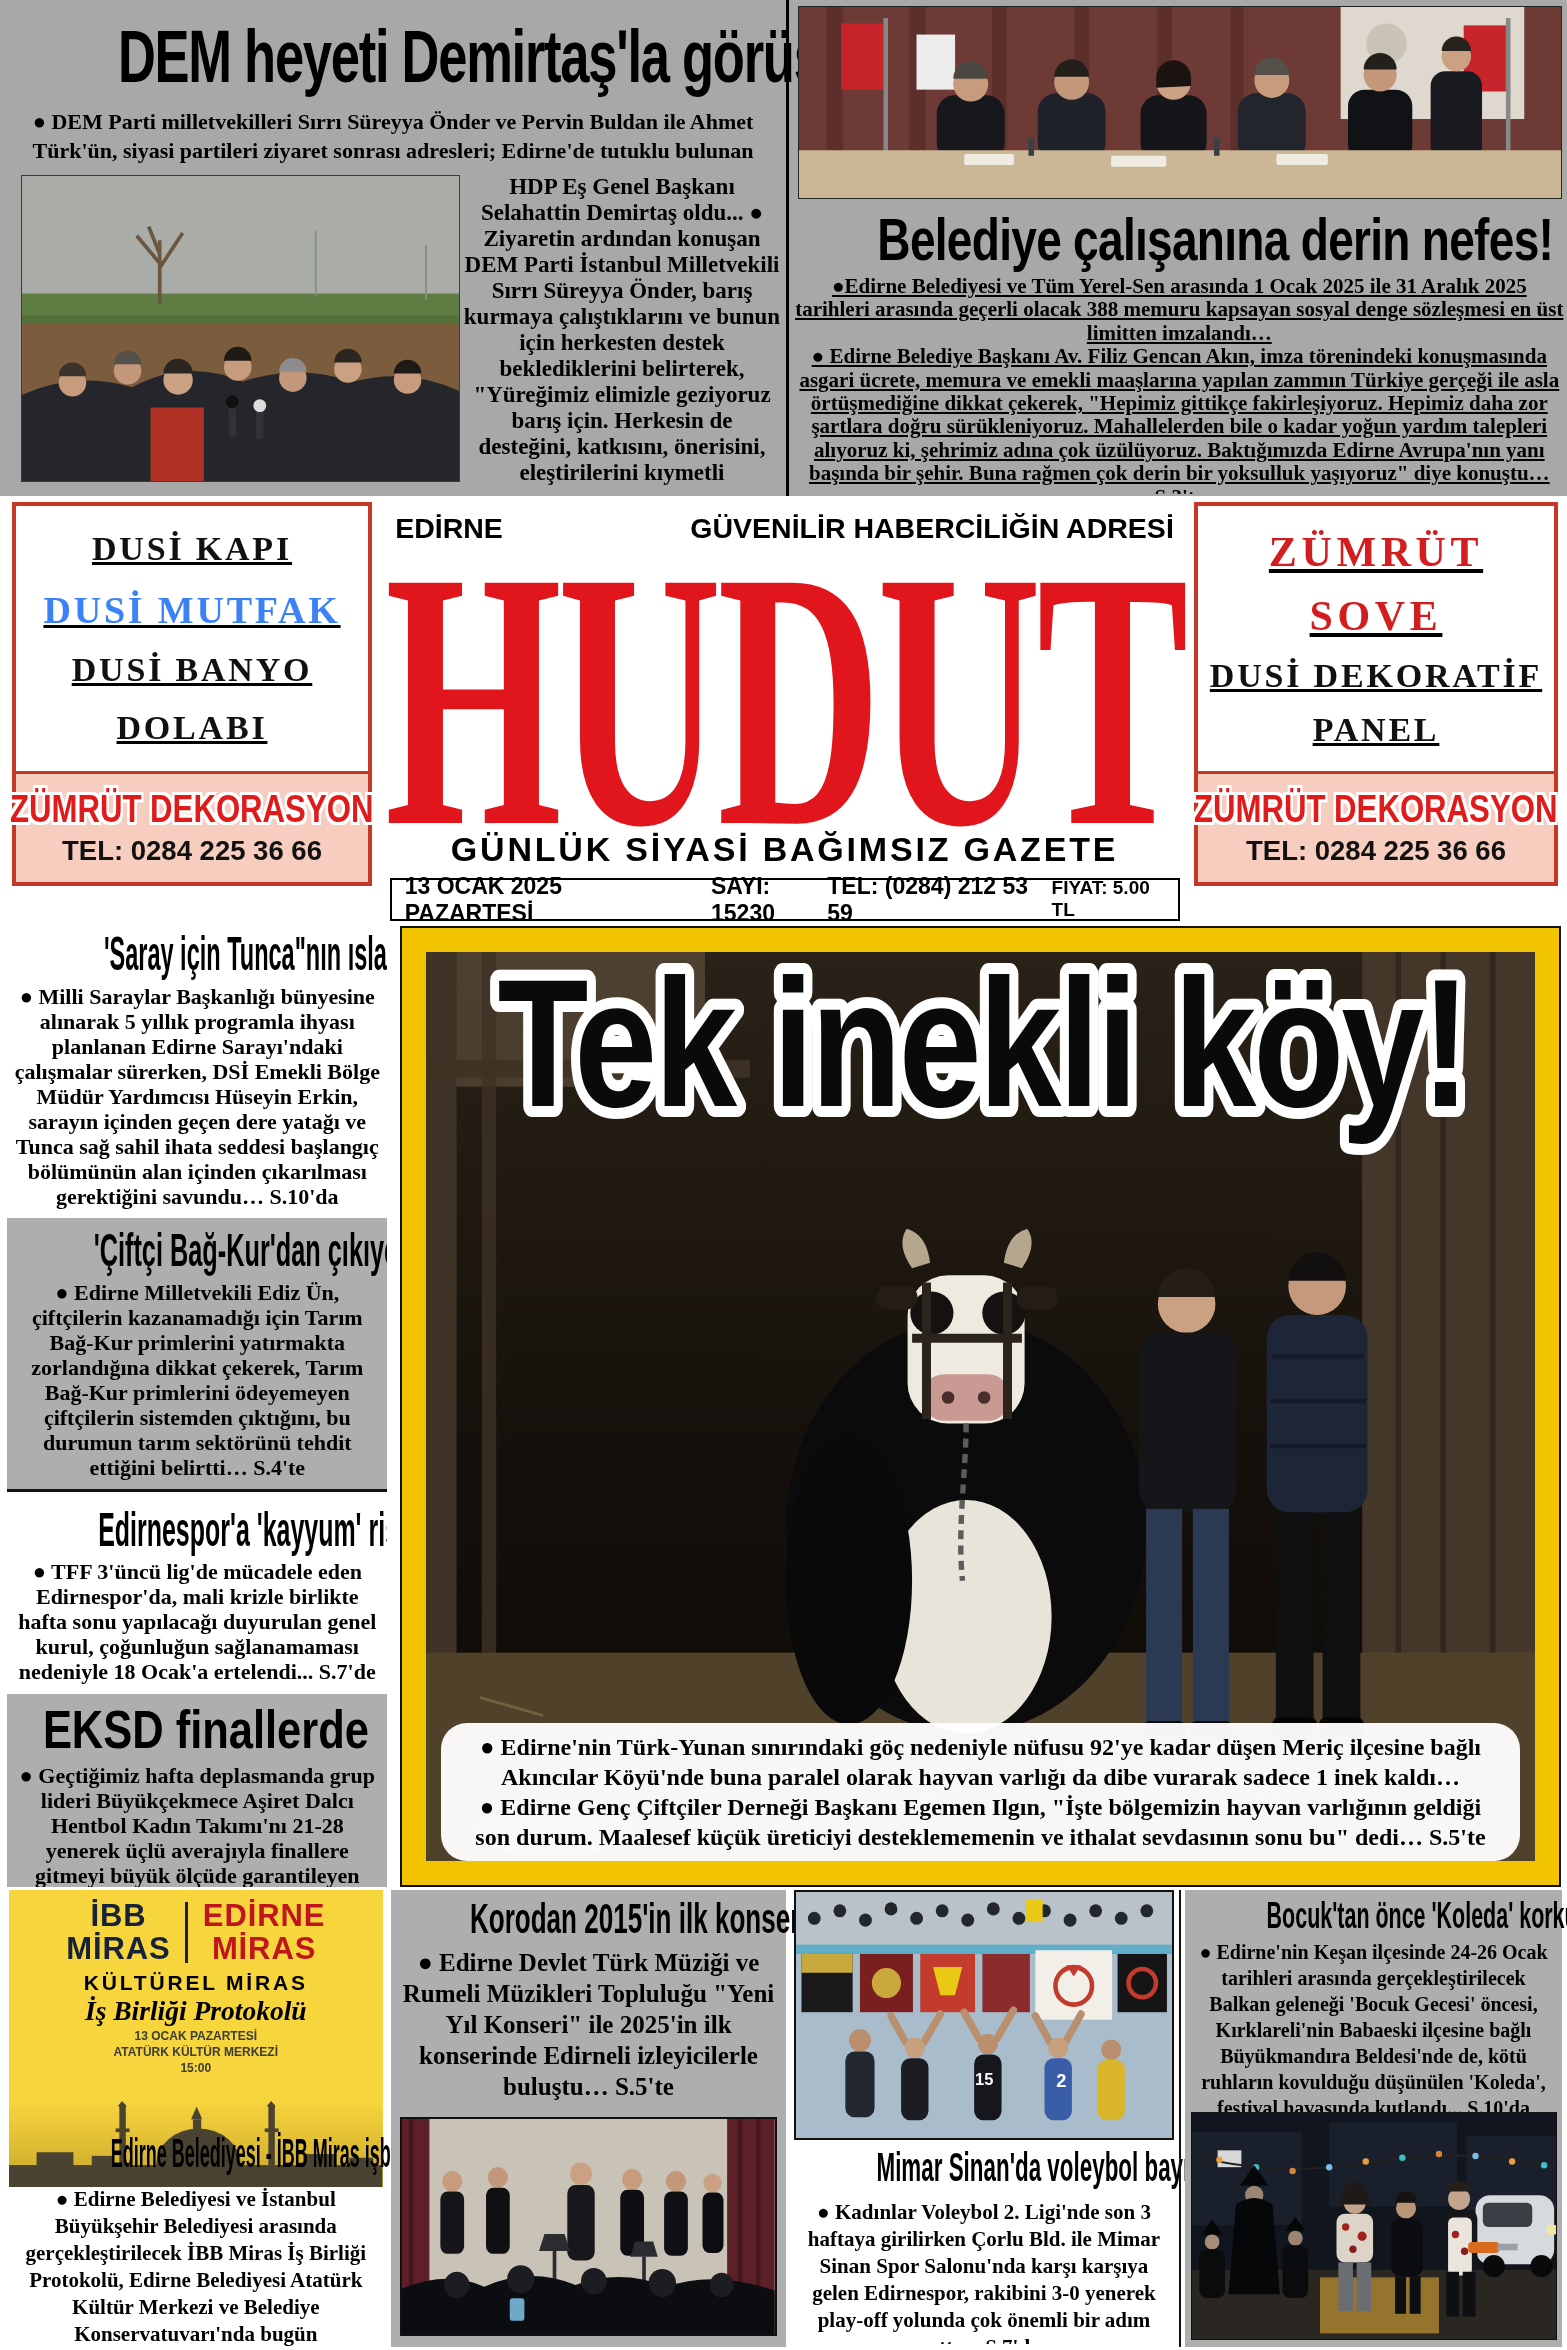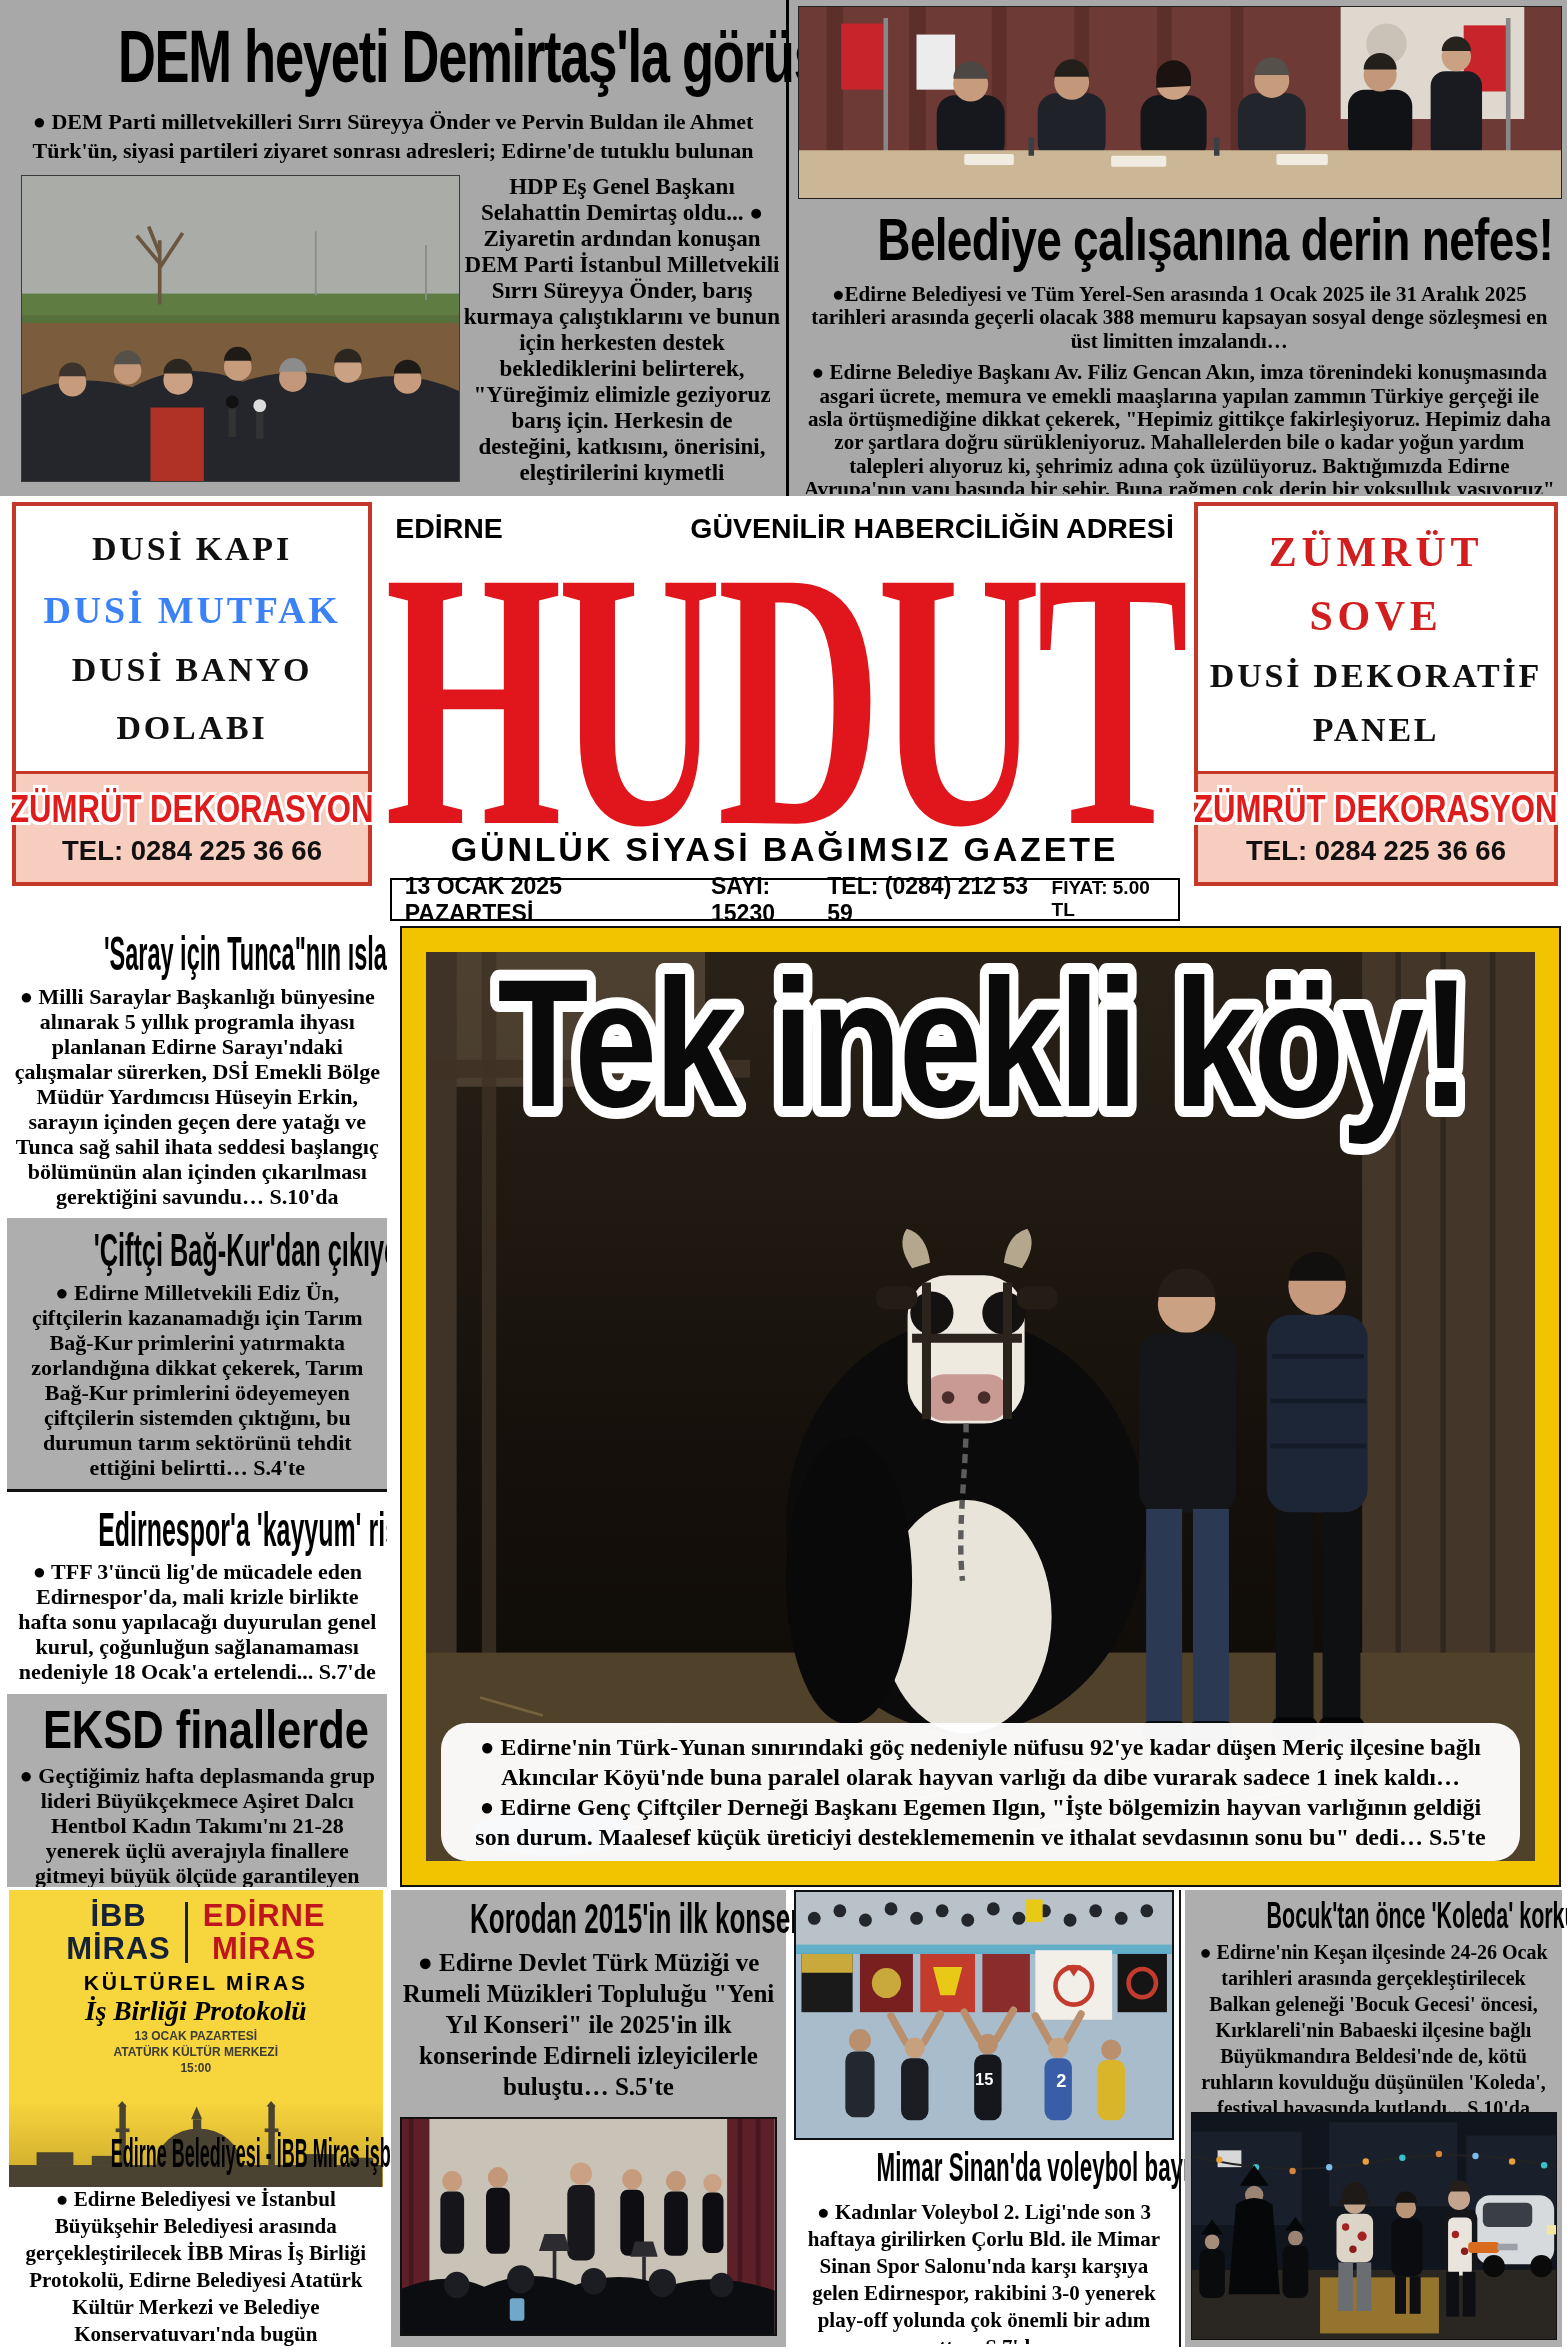--- a/index.html
+++ b/index.html
@@ -17,25 +17,25 @@
   .tl-photo{position:absolute;left:22px;top:176px;width:437px;height:305px;outline:1.8px solid #3a3a3a;}
   .side{position:absolute;left:463px;top:174px;width:318px;height:314px;overflow:hidden;
         font:bold 23px/26px "Liberation Serif",serif;text-align:center;margin:0;}
   .vrule{position:absolute;left:786px;top:0;width:2.8px;height:496px;background:#000;}
   .tr{position:absolute;left:792px;top:0;width:776px;height:496px;}
   .tr-photo{position:absolute;left:7.3px;top:7.3px;width:762px;height:191px;outline:1.8px solid #222;}
   .hl-tr{position:absolute;top:206px;left:0;width:100%;font-size:59px;letter-spacing:-0.9px;
          transform:scaleX(.78);}
   .tr-body{position:absolute;top:275px;left:1.8px;width:771px;height:219px;overflow:hidden;
            font:bold 21px/23.4px "Liberation Serif",serif;text-align:center;}
-  .tr-body p{margin:8px;}
+  .tr-body p{margin:0;text-decoration:underline;}
   
   .masthead{position:absolute;top:496px;left:0;width:1568px;height:430px;background:#fff;}
   .ad{position:absolute;top:5.5px;width:360px;height:384px;border:4.6px solid #c53727;
-      background:#fff;box-sizing:border-box;}
+      background:#fff;box-sizing:border-box;text-decoration:underline;}
   .ad-left{left:12px;}
   .ad-right{left:1194px;width:364px;}
   .ad-white{height:255px;display:flex;flex-direction:column;justify-content:space-evenly;
             align-items:center;padding-top:5.5px;}
   .ad-line{font-family:"Liberation Serif",serif;font-weight:bold;letter-spacing:2.8px;color:#111;}
   .adl-b{font-size:34px;}
   .adl-r{font-size:38px;color:#3b82f6;}
   .adr-r{font-size:42px;color:#d21e1e;letter-spacing:4.6px;}
   .adr-b{font-size:34px;}
   .ad-pink{position:absolute;bottom:0;left:0;right:0;height:108px;background:#f6cdbf;

